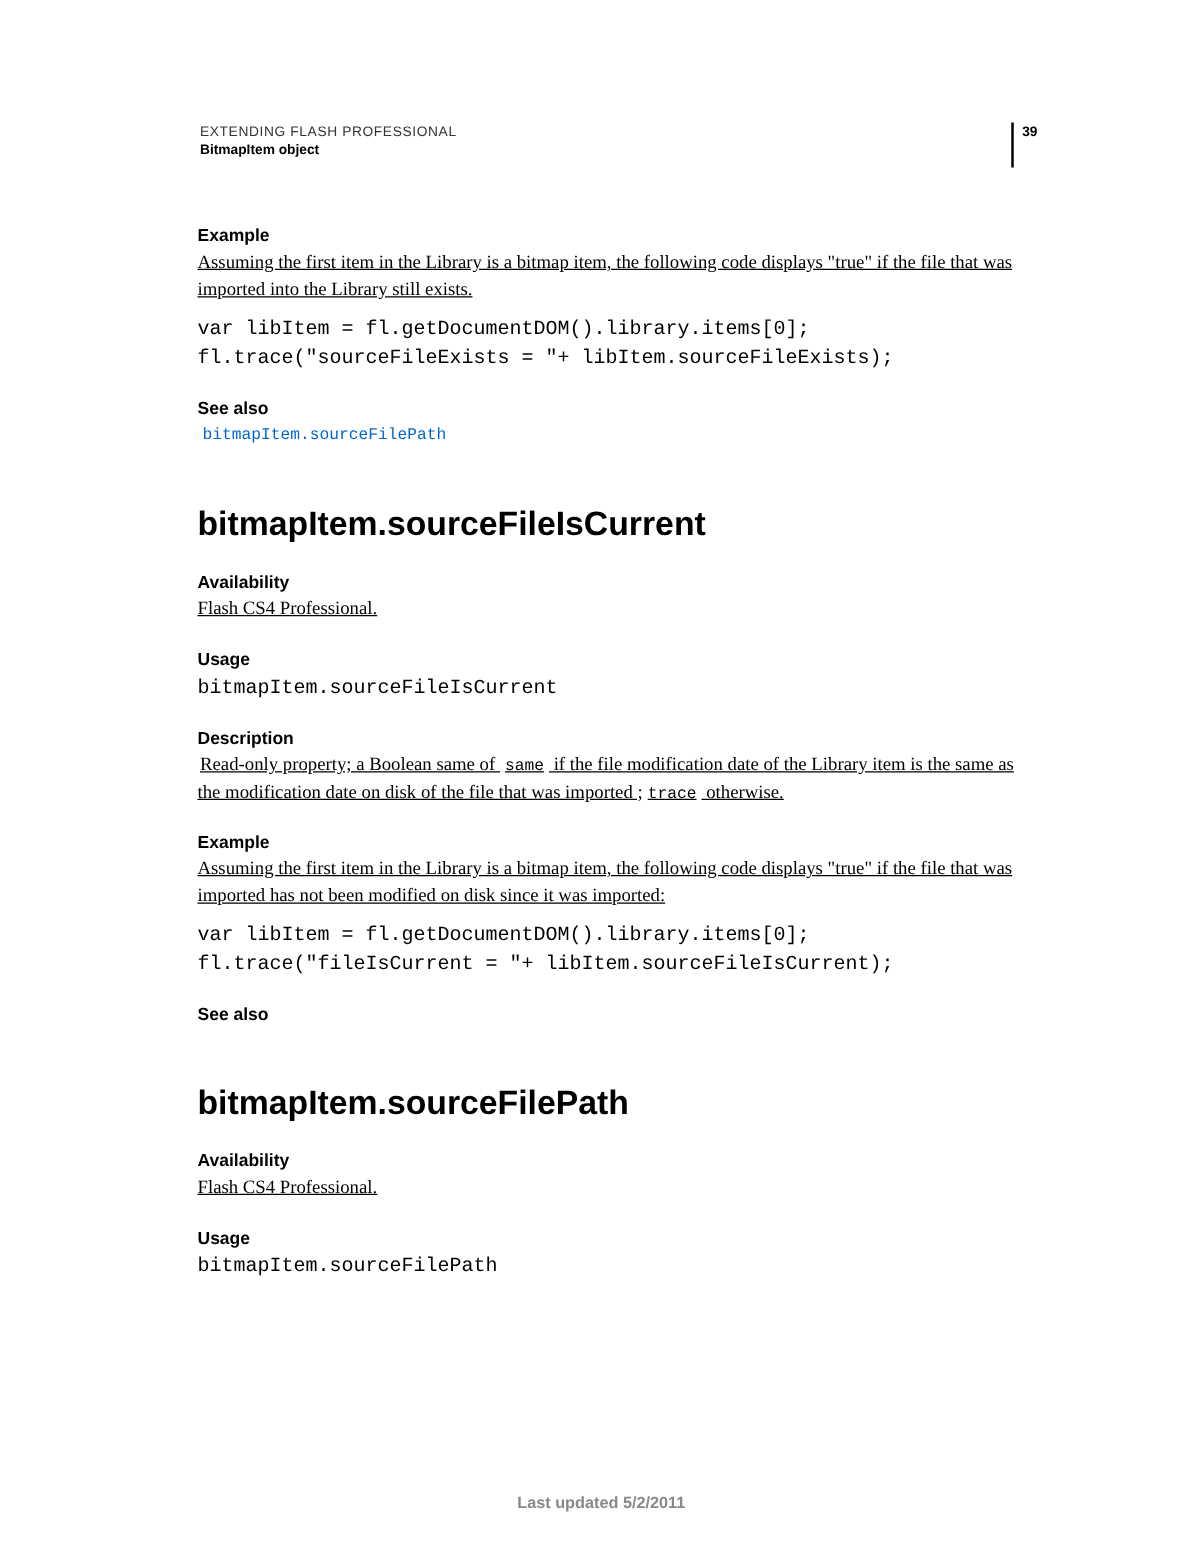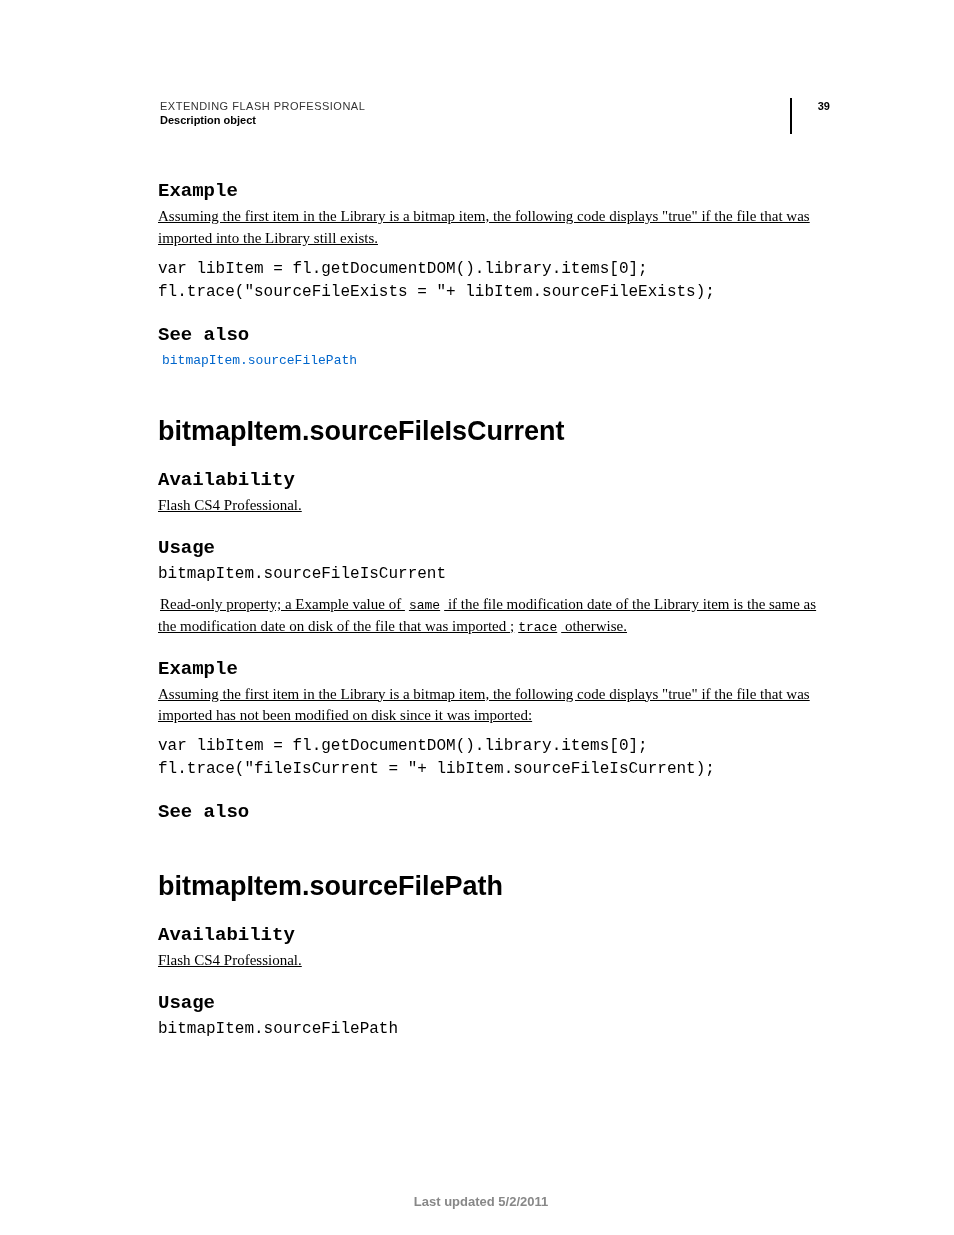--- a/index.html
+++ b/index.html
@@ -30,35 +30,35 @@
     font-weight: 400;
   }
   .chapter-title {
     font-size: 11px;
     font-weight: bold;
     color: #000;
     margin-top: 2px;
   }
   .page-number-wrap {
     border-left: 2px solid #000;
-    padding-left: 24px;
+    padding-left: 5px;
     height: 36px;
     display: flex;
     align-items: flex-start;
   }
   .page-number {
     font-family: Arial, Helvetica, sans-serif;
     font-size: 11px;
     font-weight: bold;
   }
   .content { margin-top: 44px; }
   .h4 {
-    font-family: Liberation Mono, monospace;
+    font-family: Liberation Sans, sans-serif;
     font-weight: bold;
-    font-size: 19px;
+    font-size: 14px;
     margin-top: 20px;
     margin-bottom: 4px;
   }
   .body-text {
     font-family: Georgia, serif;
     font-size: 15px;
     line-height: 1.45;
     color: #000;
     text-decoration: underline;
   }
@@ -102,21 +102,21 @@
   }
   .sep-comma { font-family: Georgia, serif; font-size: 15px; color: #000; }
 </style>
 </head>
 <body>
 
 <div class="page">
   <div class="header-row">
     <div class="header-left">
       <div class="doc-title">EXTENDING FLASH PROFESSIONAL</div>
-      <div class="chapter-title">Description object</div>
+      <div class="chapter-title">BitmapItem object</div>
     </div>
     <div class="page-number-wrap">
       <span class="page-number">39</span>
     </div>
   </div>
 
   <div class="content">
 
     <div class="h4">Example</div>
     <div class="body-text">Assuming the first item in the Library is a bitmap item, the following code displays "true" if the file that was imported into the Library still exists.</div>
@@ -131,22 +131,23 @@
     </div>
 
     <div class="h2">bitmapItem.sourceFileIsCurrent</div>
 
     <div class="h4">Availability</div>
     <div class="body-text">Flash CS4 Professional.</div>
 
     <div class="h4">Usage</div>
     <div class="code-block" style="margin-top:4px;">bitmapItem.sourceFileIsCurrent</div>
 
+    <div class="h4">Description</div>
     <div class="body-text">
-      <span>Read-only property; a Example value of </span><span class="code-inline">same</span><span> if the file modification date of the Library item is the same as the modification date on disk of the file that was imported ;</span><span class="code-inline">trace</span><span> otherwise.</span>
+      <span>Read-only property; a Boolean same of </span><span class="code-inline">same</span><span> if the file modification date of the Library item is the same as the modification date on disk of the file that was imported ;</span><span class="code-inline">trace</span><span> otherwise.</span>
     </div>
 
     <div class="h4">Example</div>
     <div class="body-text">Assuming the first item in the Library is a bitmap item, the following code displays "true" if the file that was imported has not been modified on disk since it was imported:</div>
     <div class="code-block">var libItem = fl.getDocumentDOM().library.items[0];
 fl.trace("fileIsCurrent = "+ libItem.sourceFileIsCurrent);</div>
 
     <div class="h4">See also</div>
 
     <div class="h2">bitmapItem.sourceFilePath</div>

